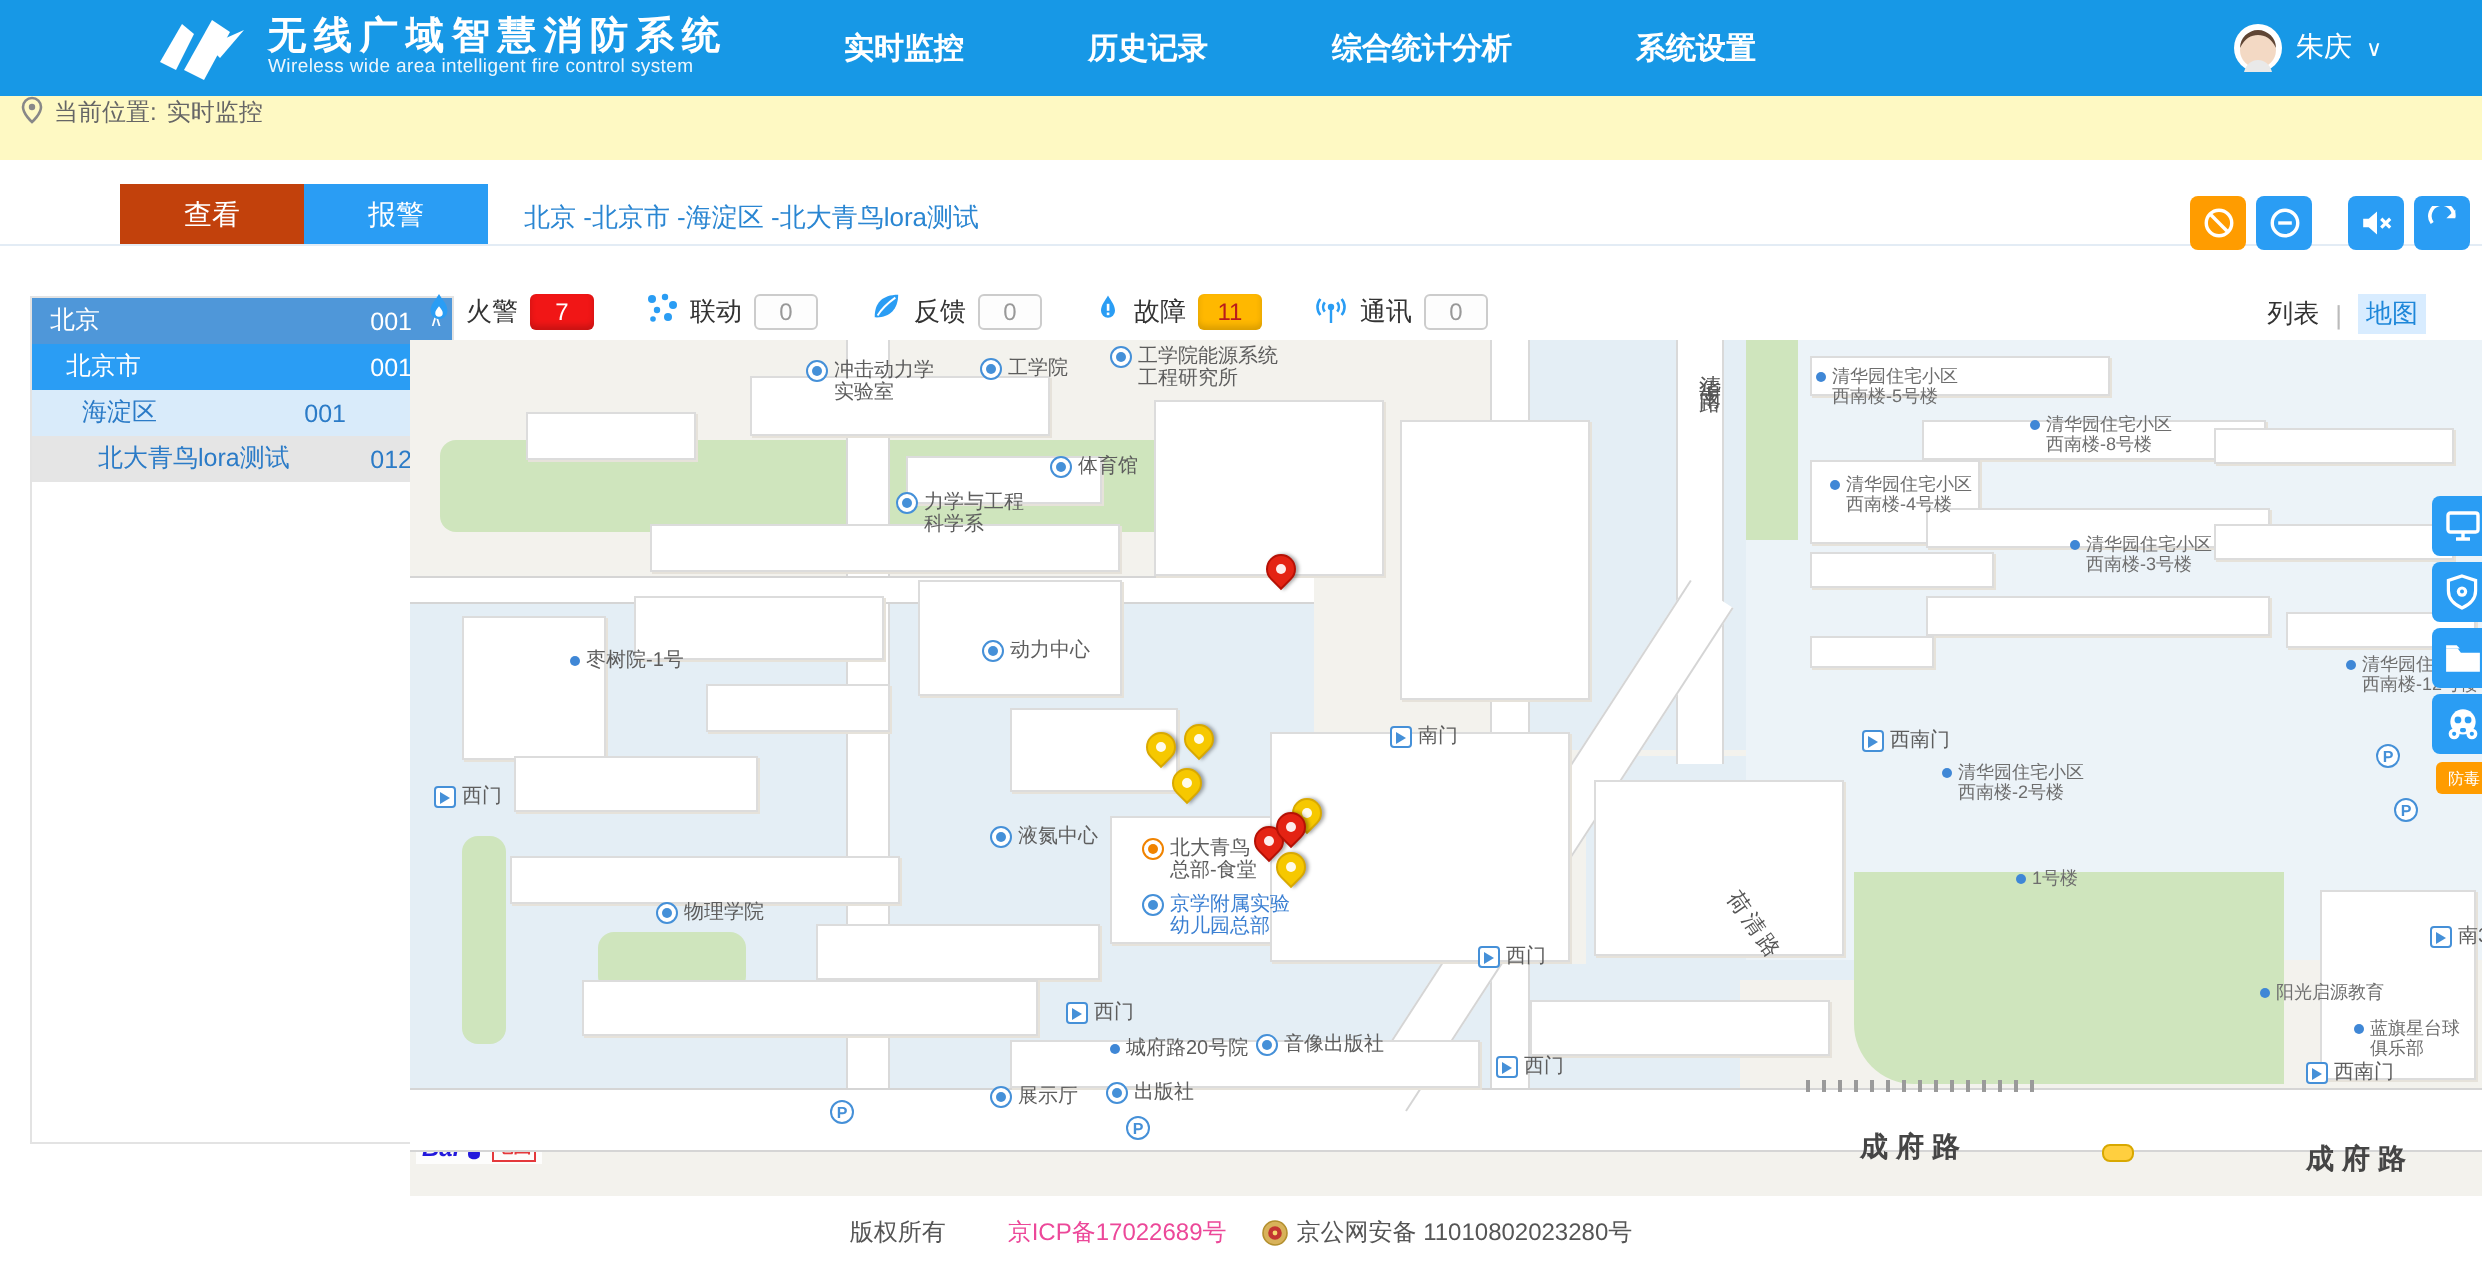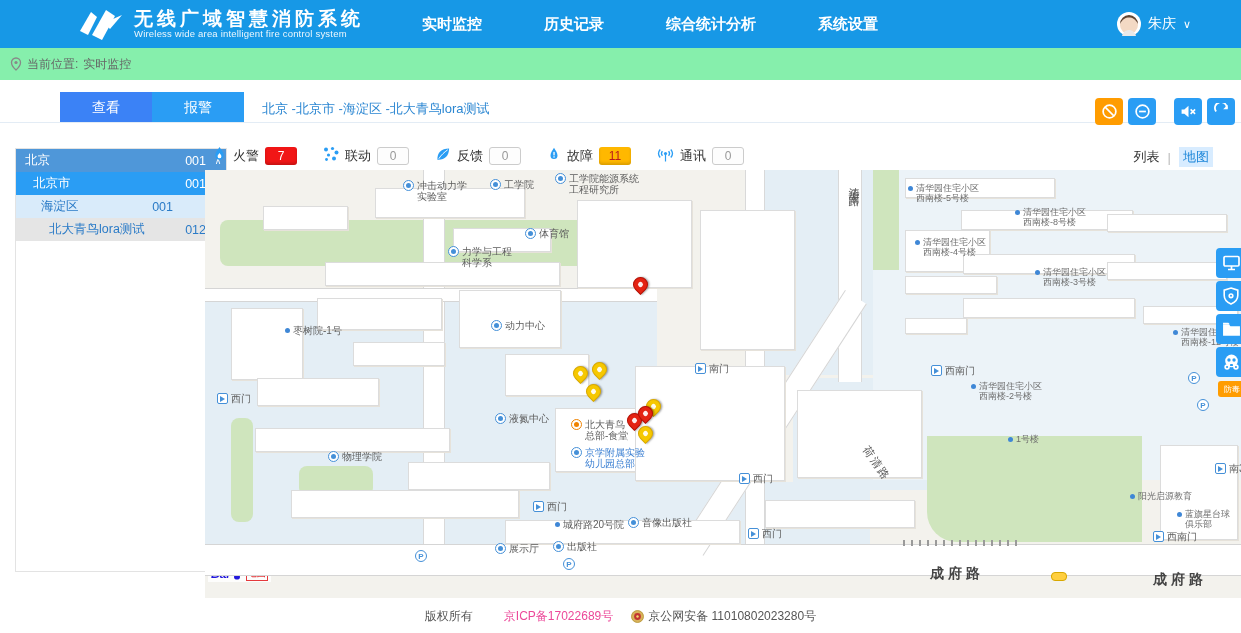--- a/index.html
+++ b/index.html
@@ -14,28 +14,28 @@
   .title-block { line-height:1.05; }
   .app-title { font-size:19px; font-weight:bold; letter-spacing:4px; }
   .app-subtitle { font-size:9.5px; opacity:.92; letter-spacing:.2px; }
   .nav { display:flex; margin-left:58px; gap:62px; }
   .nav-item { font-size:15px; font-weight:bold; cursor:pointer; white-space:nowrap; }
   .user { position:absolute; right:50px; top:0; height:48px; display:flex; align-items:center; gap:7px; cursor:pointer; }
   .user-name { font-size:14px; }
   .user-caret { font-size:11px; }
 
   
-  .crumb { position:absolute; left:0; top:48px; width:1241px; height:32px; background:#86efac;
-    display:flex; align-items:center; padding-left:10px; gap:5px; font-size:12px; color:#666; }
+  .crumb { position:absolute; left:0; top:48px; width:1241px; height:32px; background:#fef9c3;
+    display:flex; padding-left:10px; gap:5px; font-size:12px; color:#666; }
 
   
   .tabline { position:absolute; left:0; top:122px; width:1241px; border-top:1px solid #e3ecf5; }
   .tab { position:absolute; top:92px; width:92px; height:30px; line-height:30px; text-align:center;
     font-size:14px; color:#fff; cursor:pointer; }
-  .tab.gray { left:60px; background:#3b82f6; }
+  .tab.gray { left:60px; background:#c2410c; }
   .tab.blue { left:152px; background:#2a9df4; }
   .loc-path { position:absolute; left:262px; top:100px; font-size:13px; color:#2a86d2; }
 
   .toolbar { position:absolute; right:6px; top:98px; display:flex; }
   .tbtn { width:28px; height:27px; border-radius:4px; display:flex; align-items:center; justify-content:center; cursor:pointer; }
   .tbtn.orange { background:#ff9c00; margin-right:5px; }
   .tbtn.blue { background:#2a9df4; }
   .tbtn:nth-child(2){ margin-right:18px; }
   .tbtn:nth-child(3){ margin-right:5px; }
 

